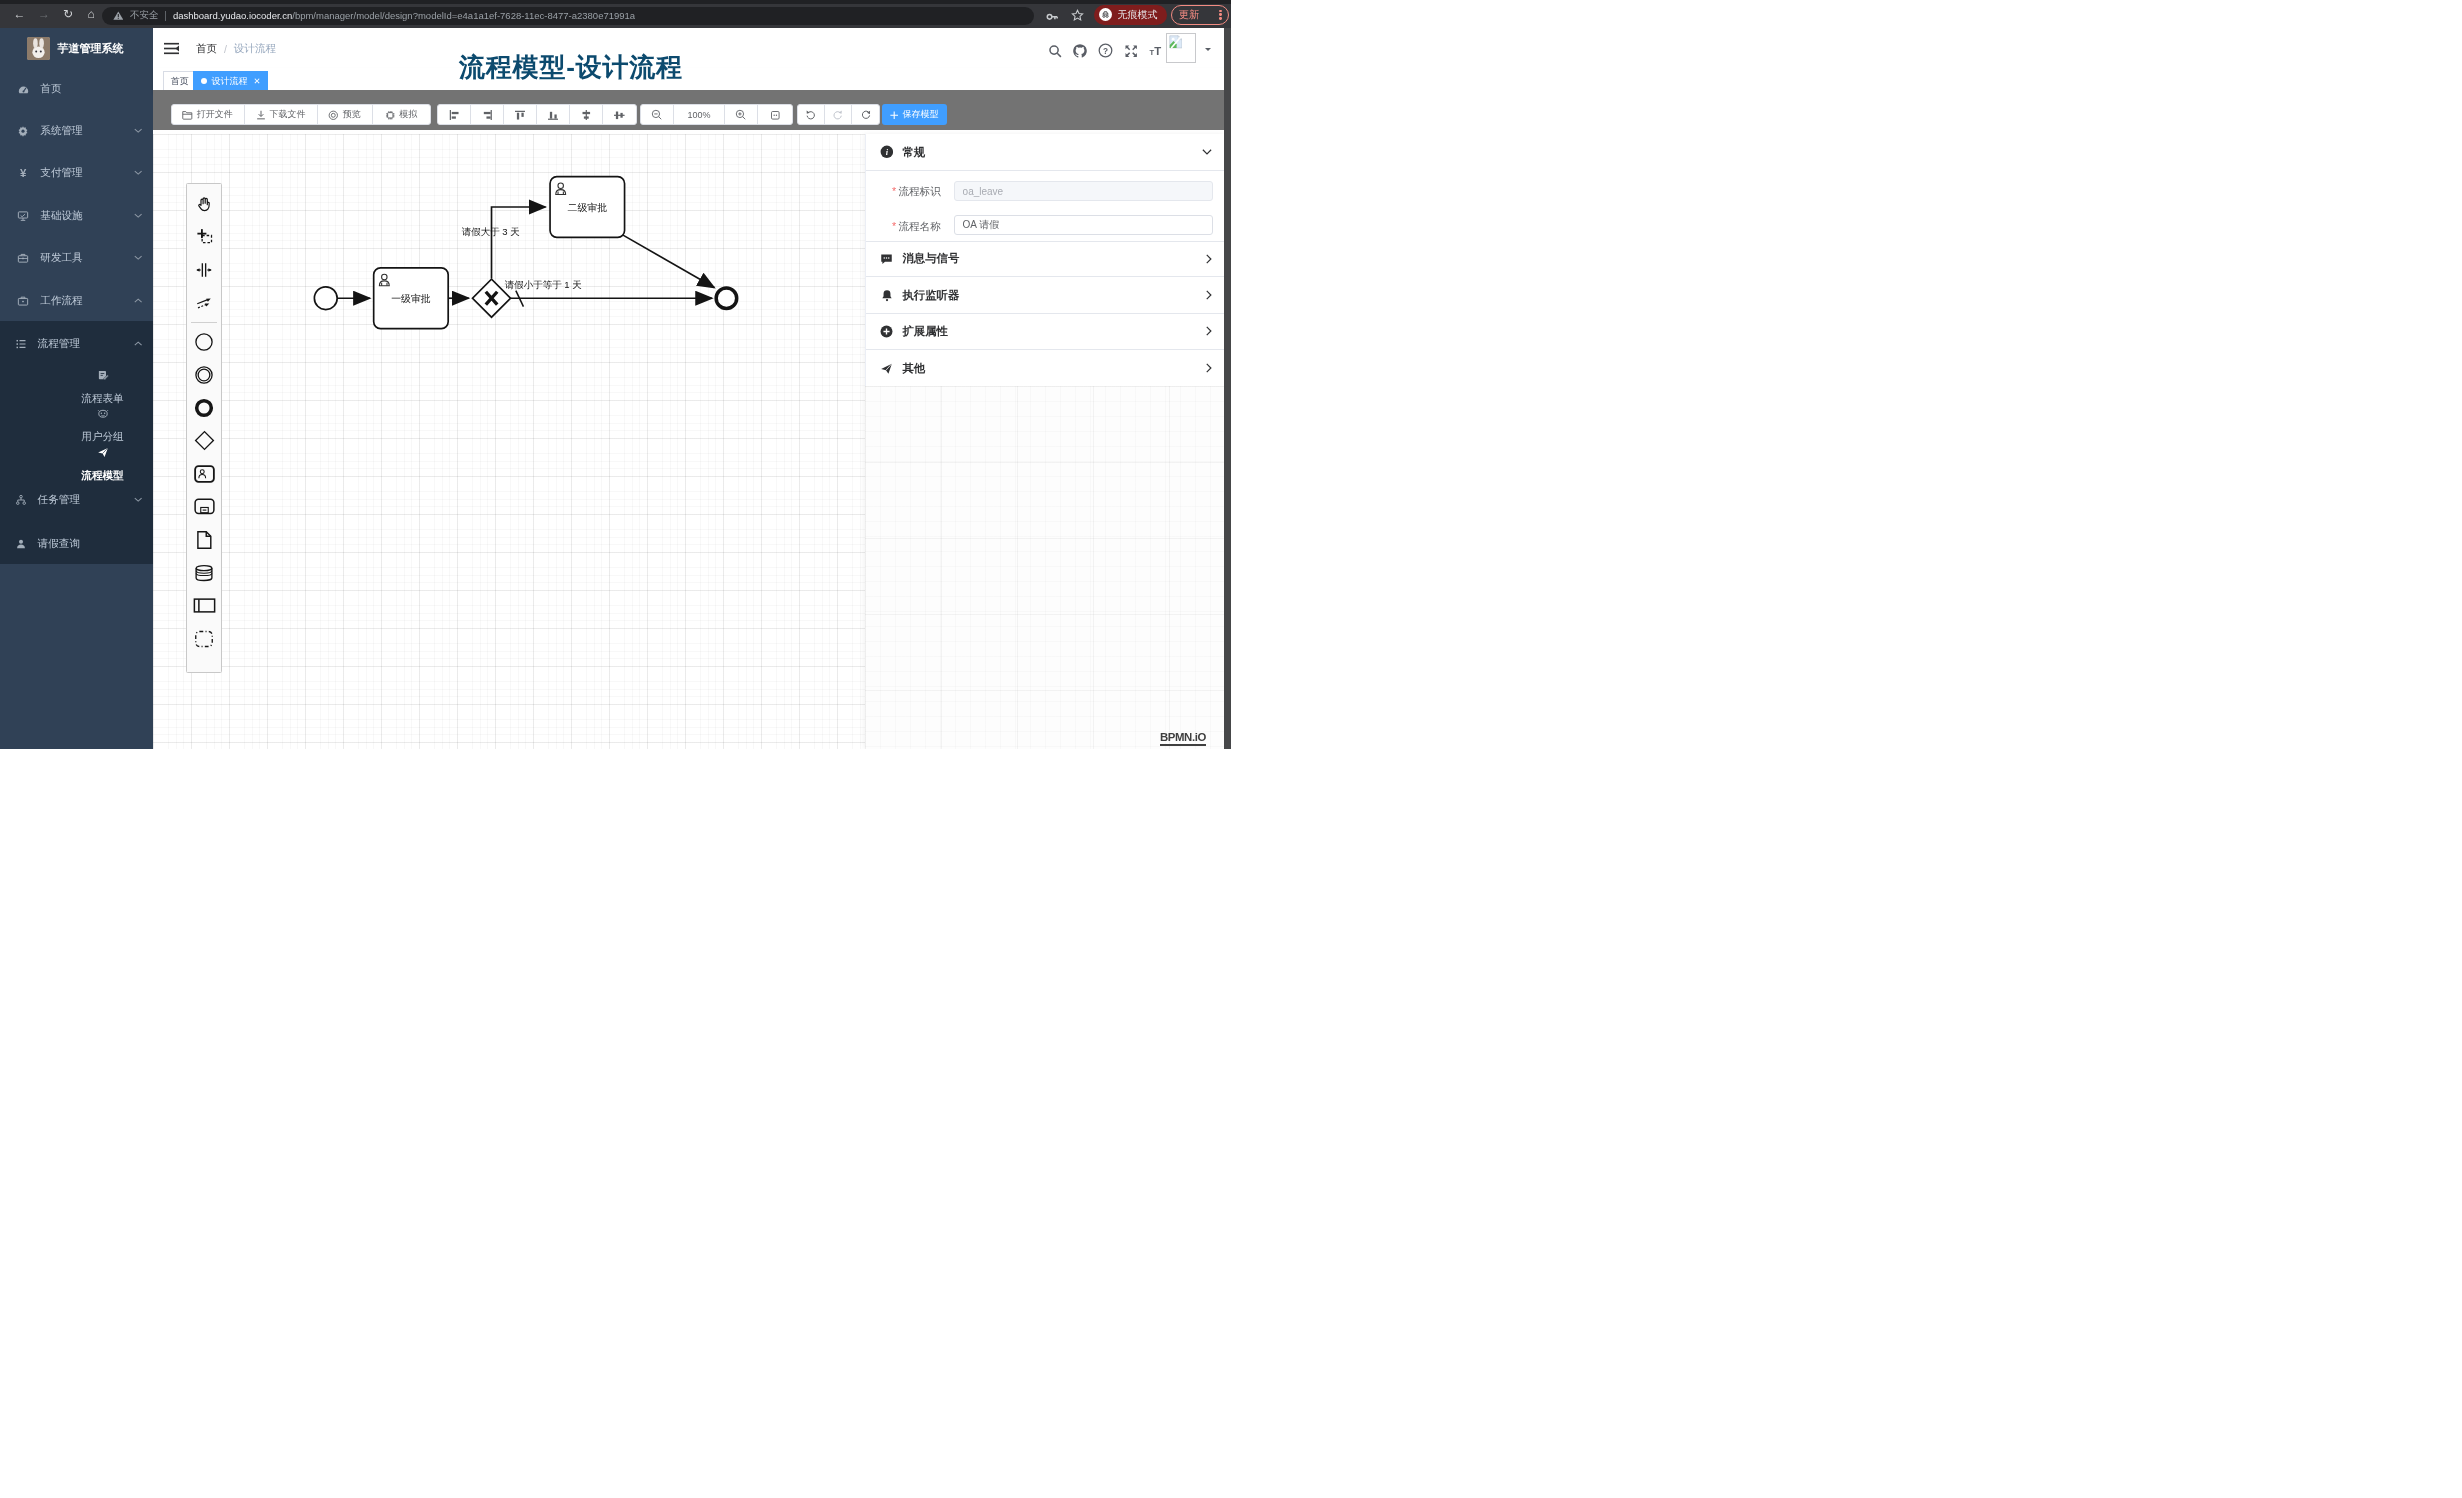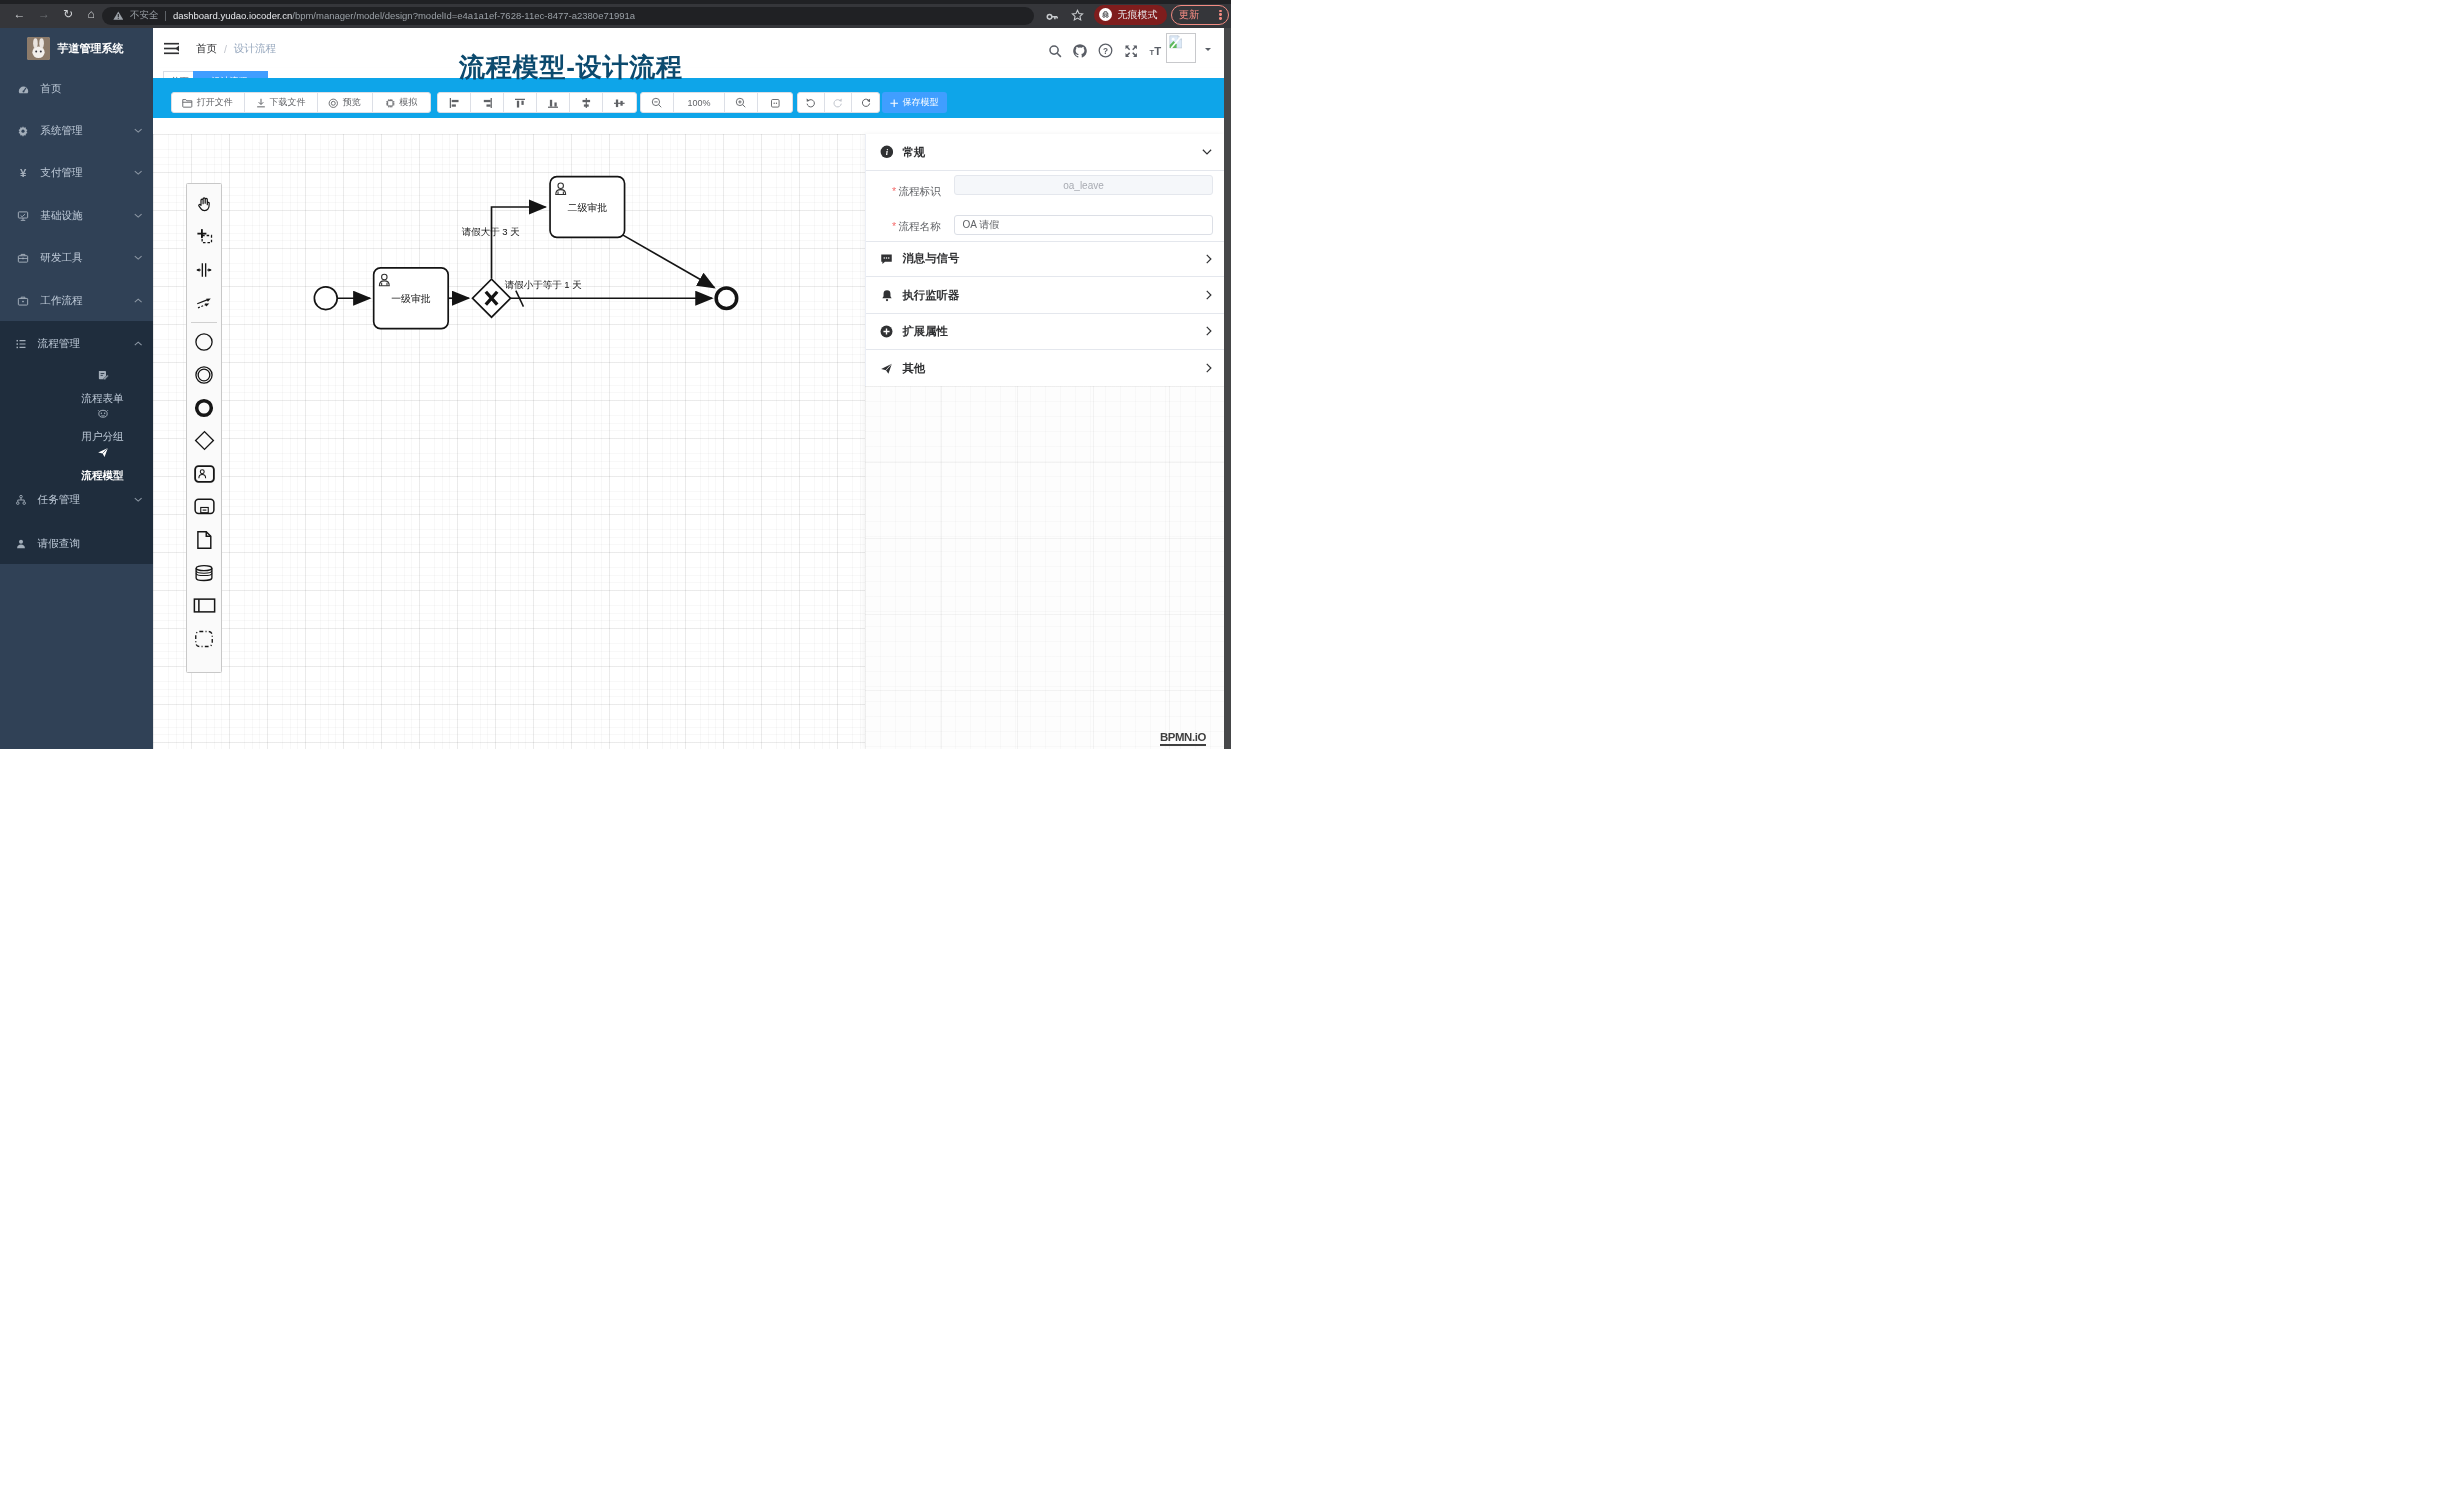--- a/index.html
+++ b/index.html
@@ -60,21 +60,21 @@
   
   #tags-row { left:153px; top:68px; width:1078px; height:26px; background:#fff; border-bottom:0.8px solid #d8dce5;
     box-shadow:0 0.8px 2.3px rgba(0,0,0,.12); }
   .tag { position:absolute; top:3px; height:20px; display:flex; align-items:center; padding:0 6.8px; font-size:9px;
     border:0.8px solid #d8dce5; background:#fff; color:#495060; cursor:pointer; }
   #tag-active { background:#409eff; border-color:#409eff; color:#fff; gap:4.6px; }
   #tag-active .dot { width:6px; height:6px; border-radius:50%; background:#fff; }
   #tag-active .x { font-size:8.4px; margin-left:1.5px; }
 
   
-  #bpmn-toolbar { left:153px; top:78px; width:1078px; height:40px; background:#0ea5e9; }
+  #bpmn-toolbar { left:153px; top:90px; width:1078px; height:40px; background:#737373; }
   .tb-group { position:absolute; top:14.4px; height:21px; display:flex; border:0.8px solid #dcdfe6; border-radius:3px; background:#fff; }
   .tb-btn { display:flex; align-items:center; justify-content:center; gap:3.8px; padding:0 8.4px; font-size:9px; color:#606266;
     border-right:0.8px solid #dcdfe6; cursor:pointer; white-space:nowrap; }
   .tb-btn:last-child { border-right:none; }
   .tb-btn svg { flex:0 0 auto; }
   #save-btn { position:absolute; left:729px; top:14.4px; width:65px; height:21px; background:#409eff; border-radius:3px;
     color:#fff; font-size:9px; display:flex; align-items:center; justify-content:center; gap:3.8px; cursor:pointer; }
 
   
   #canvas { left:153px; top:134px; width:1071px; height:615px; background-color:#fff;
@@ -702,21 +702,21 @@
         <span class="p-title">常规</span>
         <span class="p-chev">
           <svg width="10" height="6" viewBox="0 0 13 8">
               <polyline points="1,1 6.5,6.5 12,1" fill="none" stroke="#303133" stroke-width="1.6"></polyline>
             </svg>
         </span>
       </div>
 
       <div id="form-area">
         <span class="f-label" style="top:14.4px"><span class="req">*</span><span>流程标识</span></span>
-        <input class="f-input" style="top: 4px; text-align: center;" disabled="" value="oa_leave">
+        <input class="f-input" style="top: 10px;" disabled="" value="oa_leave">
         <span class="f-label" style="top:49px"><span class="req">*</span><span>流程名称</span></span>
         <input class="f-input" style="top: 44px;" value="OA 请假">
       </div>
 
       <div class="p-row" id="row-msg">
         <span class="p-ic">
           <svg width="13" height="12" viewBox="0 0 17 16">
               <path d="M1.5 2h14v9.5H6.5L3 14.5v-3H1.5z" fill="#303133"></path>
               <circle cx="5.5" cy="6.8" r="1" fill="#fff"></circle>
               <circle cx="8.5" cy="6.8" r="1" fill="#fff"></circle>

